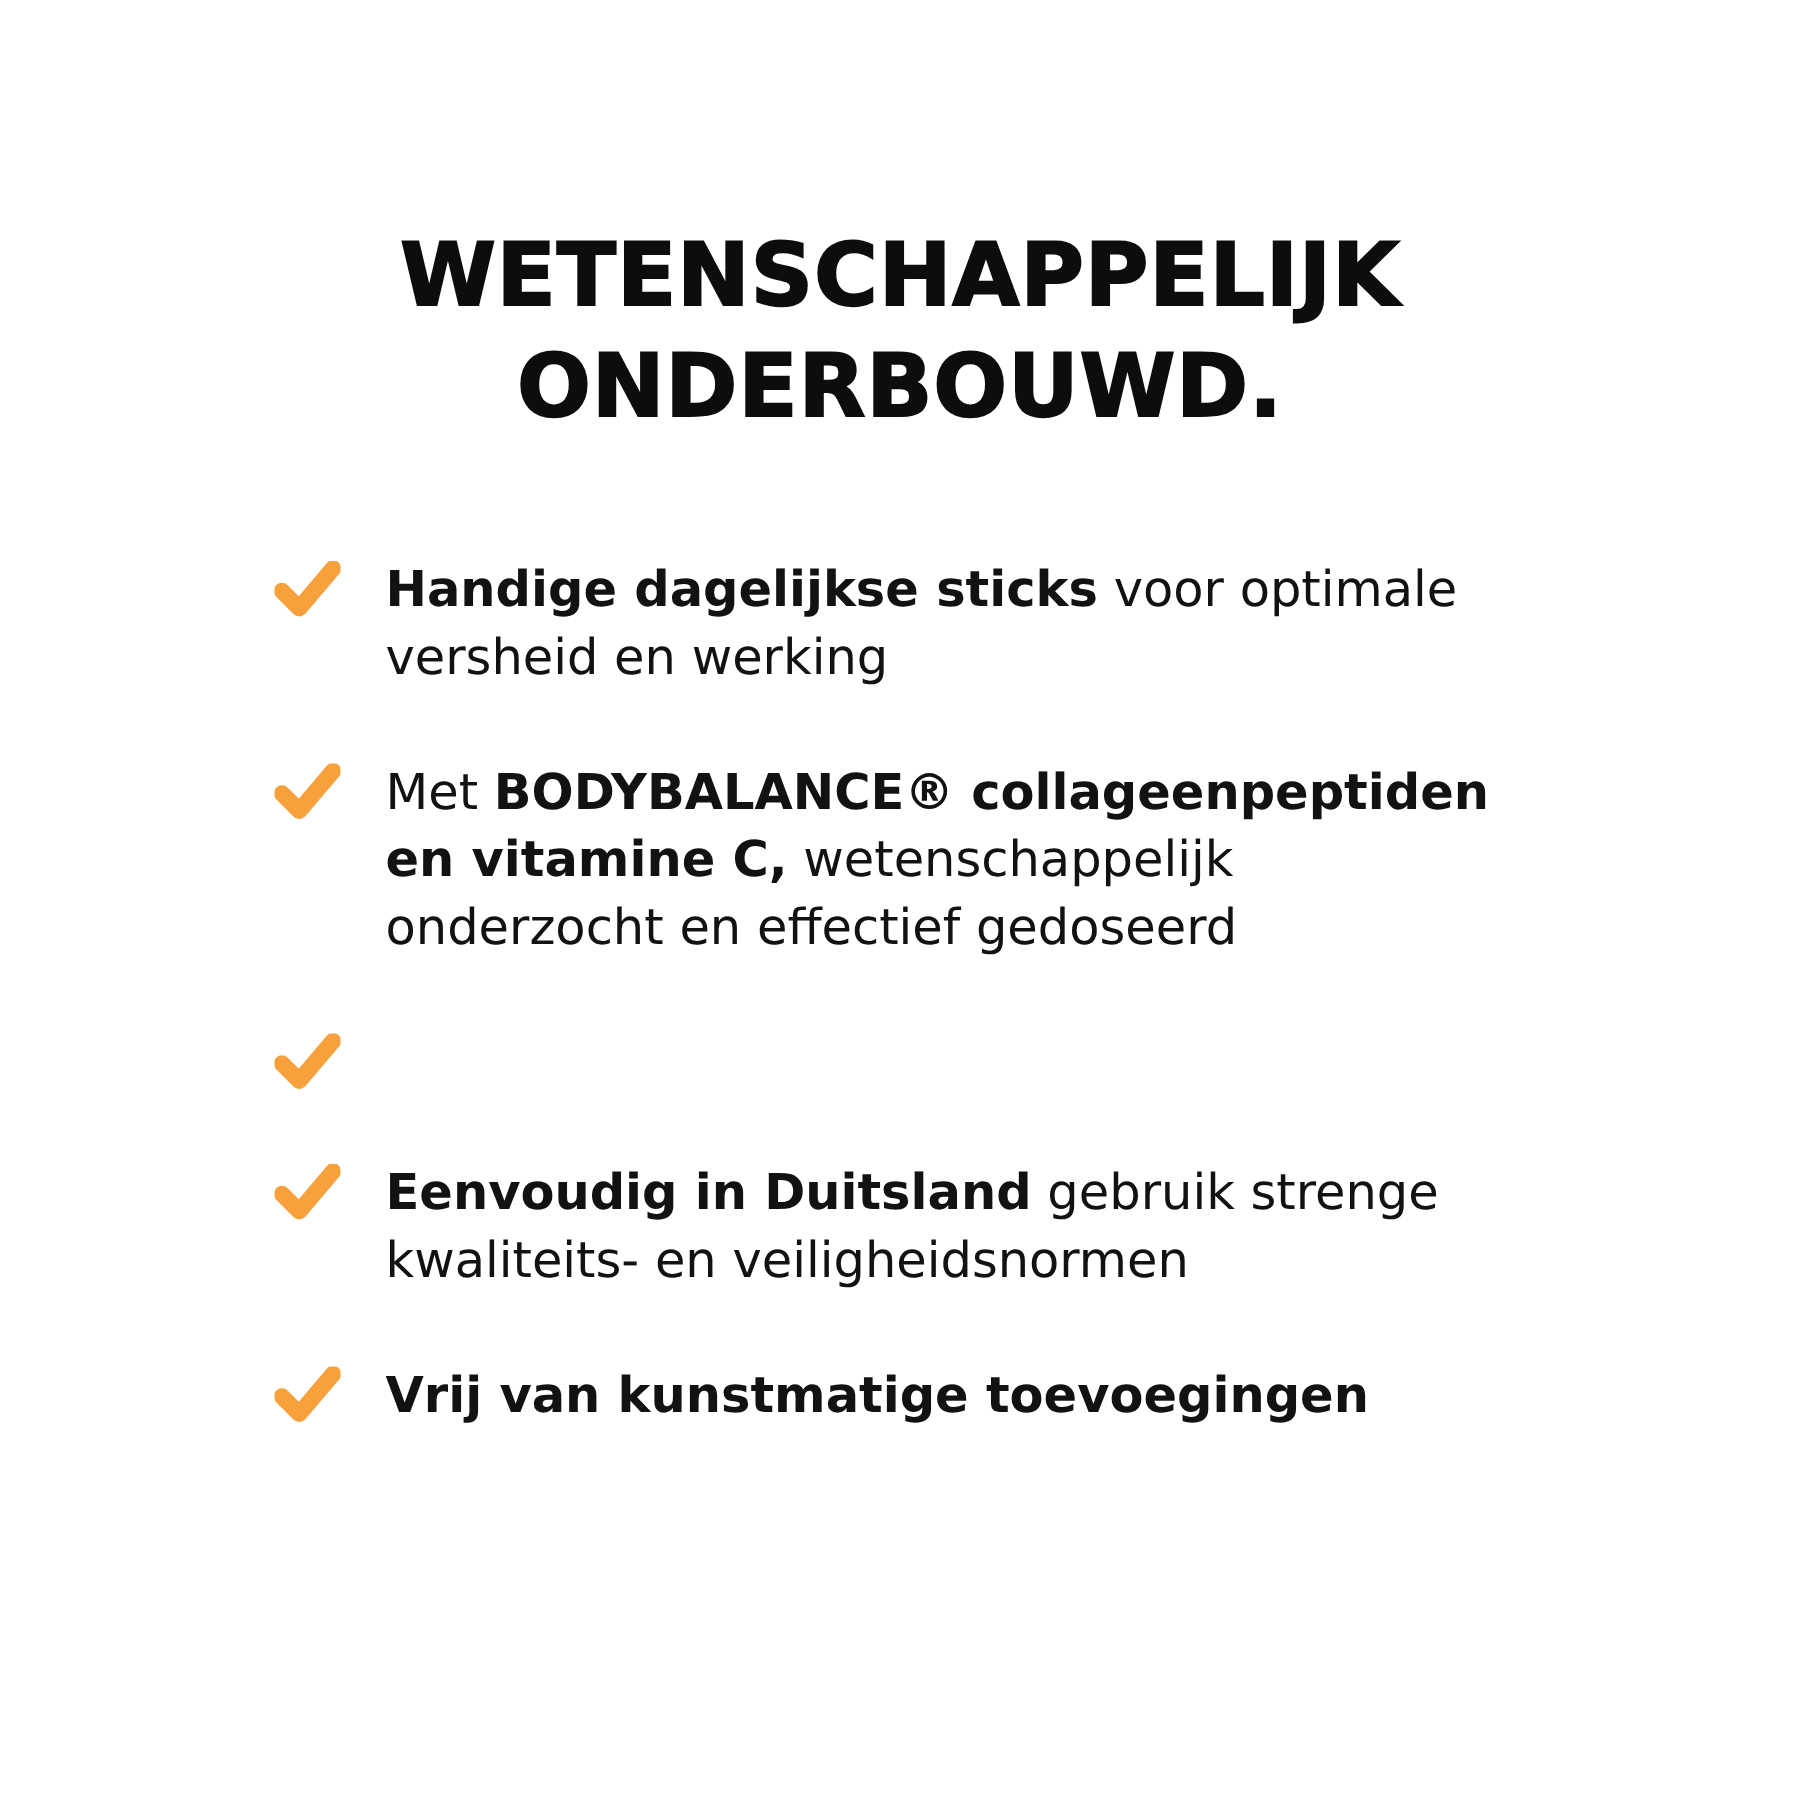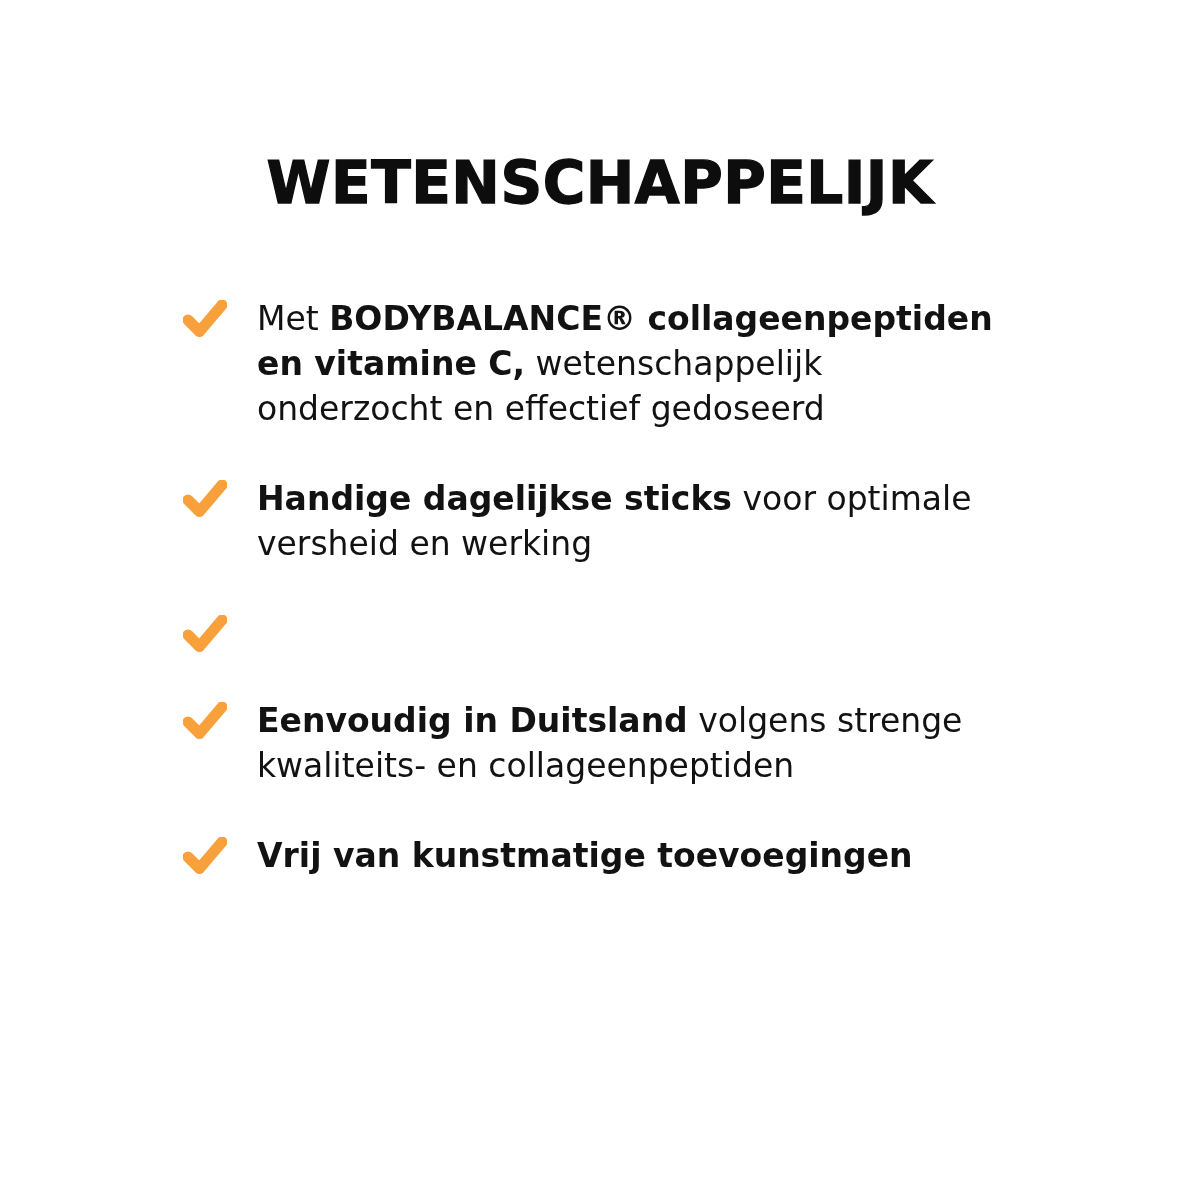--- a/index.html
+++ b/index.html
@@ -57,65 +57,66 @@
   .btext .line { white-space: nowrap; }
   .btext .b { font-weight: 700; }
 </style>
 </head>
 <body>
 
 <div class="poster">
 
   <h1 class="headline">
     <span class="hline">WETENSCHAPPELIJK</span>
+    <span class="hline">ONDERBOUWD.</span>
   </h1>
 
   <ul class="benefits">
+  <li class="benefit">
+    <span class="check">
+      <svg viewBox="0 0 44 38" xmlns="http://www.w3.org/2000/svg" aria-hidden="true">
+        <path d="M5 20 L16.5 31.5 L39 5" fill="none" stroke="currentColor" stroke-width="11" stroke-linecap="round" stroke-linejoin="round"></path>
+      </svg>
+    </span>
+    <div class="btext">
+          <div class="line"><span class="b">Handige dagelijkse sticks</span><span> voor optimale</span></div>
+          <div class="line"><span>versheid en werking</span></div>
+        </div>
+  </li>
+
   <li class="benefit">
     <span class="check">
       <svg viewBox="0 0 44 38" xmlns="http://www.w3.org/2000/svg" aria-hidden="true">
         <path d="M5 20 L16.5 31.5 L39 5" fill="none" stroke="currentColor" stroke-width="11" stroke-linecap="round" stroke-linejoin="round"></path>
       </svg>
     </span>
     <div class="btext">
           <div class="line"><span>Met </span><span class="b">BODYBALANCE® collageenpeptiden</span></div>
           <div class="line"><span class="b">en vitamine C,</span><span> wetenschappelijk</span></div>
           <div class="line"><span>onderzocht en effectief gedoseerd</span></div>
         </div>
   </li>
 
   <li class="benefit">
     <span class="check">
       <svg viewBox="0 0 44 38" xmlns="http://www.w3.org/2000/svg" aria-hidden="true">
         <path d="M5 20 L16.5 31.5 L39 5" fill="none" stroke="currentColor" stroke-width="11" stroke-linecap="round" stroke-linejoin="round"></path>
       </svg>
     </span>
-    <div class="btext">
-          <div class="line"><span class="b">Handige dagelijkse sticks</span><span> voor optimale</span></div>
-          <div class="line"><span>versheid en werking</span></div>
-        </div>
-  </li>
-
-  <li class="benefit">
-    <span class="check">
-      <svg viewBox="0 0 44 38" xmlns="http://www.w3.org/2000/svg" aria-hidden="true">
-        <path d="M5 20 L16.5 31.5 L39 5" fill="none" stroke="currentColor" stroke-width="11" stroke-linecap="round" stroke-linejoin="round"></path>
-      </svg>
-    </span>
   </li>
 
   <li class="benefit">
     <span class="check">
       <svg viewBox="0 0 44 38" xmlns="http://www.w3.org/2000/svg" aria-hidden="true">
         <path d="M5 20 L16.5 31.5 L39 5" fill="none" stroke="currentColor" stroke-width="11" stroke-linecap="round" stroke-linejoin="round"></path>
       </svg>
     </span>
     <div class="btext">
-          <div class="line"><span class="b">Eenvoudig in Duitsland</span><span> volgens strenge</span></div>
-          <div class="line"><span>kwaliteits- en collageenpeptiden</span></div>
+          <div class="line"><span class="b">Eenvoudig in Duitsland</span><span> gebruik strenge</span></div>
+          <div class="line"><span>kwaliteits- en veiligheidsnormen</span></div>
         </div>
   </li>
 
   <li class="benefit">
     <span class="check">
       <svg viewBox="0 0 44 38" xmlns="http://www.w3.org/2000/svg" aria-hidden="true">
         <path d="M5 20 L16.5 31.5 L39 5" fill="none" stroke="currentColor" stroke-width="11" stroke-linecap="round" stroke-linejoin="round"></path>
       </svg>
     </span>
     <div class="btext">

